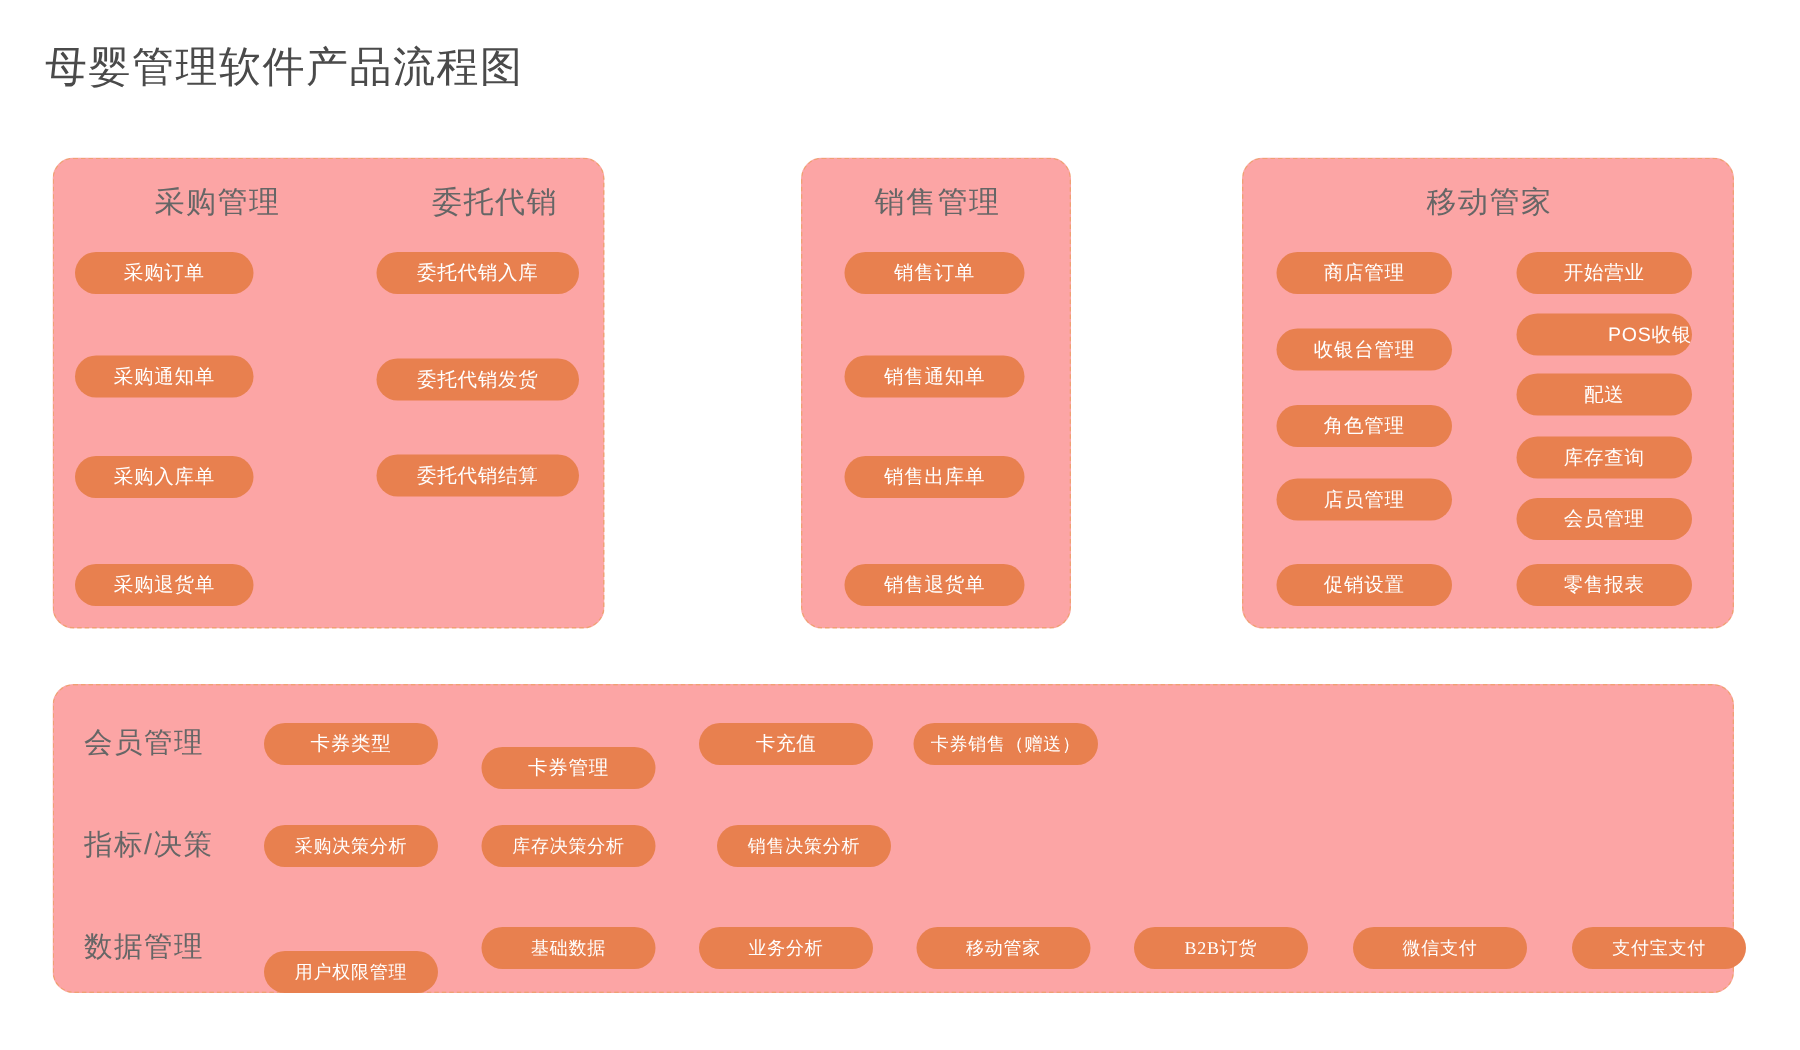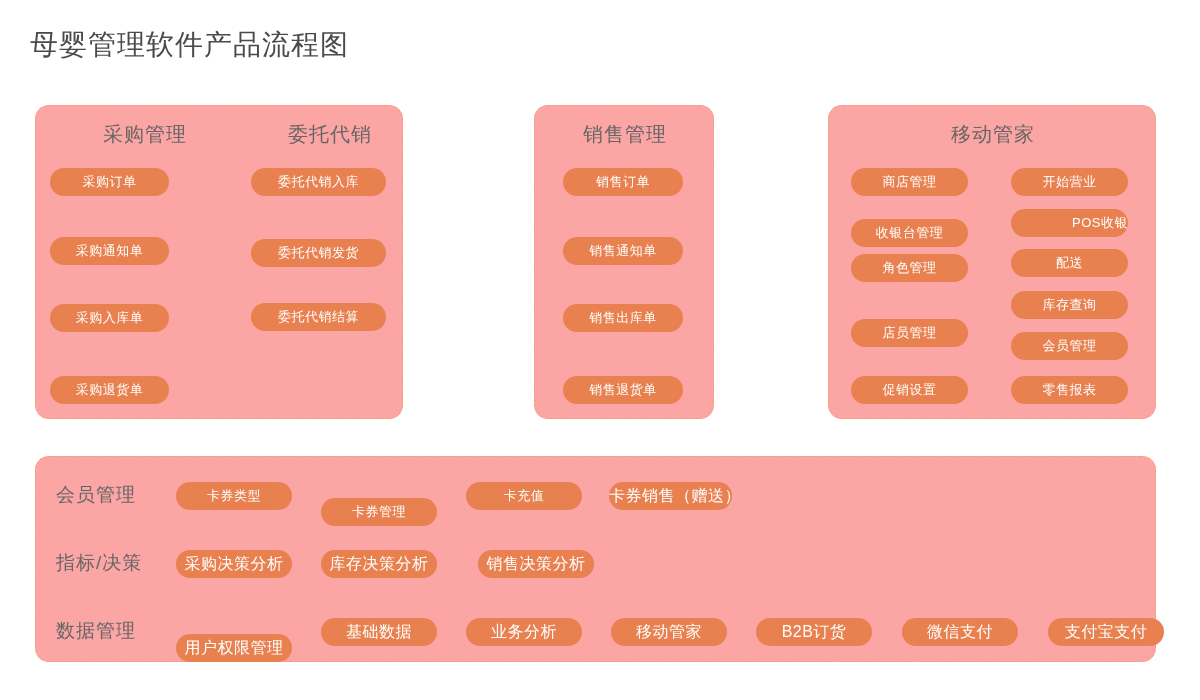--- a/index.html
+++ b/index.html
@@ -57,21 +57,21 @@
     color: #ffffff;
     border-radius: 999px;
     height: 28px;
     line-height: 28px;
     text-align: center;
     font-size: 13px;
     white-space: nowrap;
     box-sizing: border-box;
     letter-spacing: 0.5px;
   }
-  .pill.sm { font-size: 16px; }
+  .pill.sm { font-size: 12px; font-family: Liberation Serif, serif; }
 
   
   .row-label {
     position: absolute;
     font-size: 19px;
     color: #666666;
     white-space: nowrap;
     letter-spacing: 1px;
   }
 </style>
@@ -101,21 +101,21 @@
   <div class="pill" style="left:28px; top:131px; width:120px;">销售通知单</div>
   <div class="pill" style="left:28px; top:198px; width:120px;">销售出库单</div>
   <div class="pill" style="left:28px; top:270px; width:120px;">销售退货单</div>
 </div>
 
 <div class="panel" id="panel-retail">
   <div class="panel-title" style="left:0px; top:15px; width:328px;">移动管家</div>
 
   <div class="pill" style="left:22px; top:62px; width:117px;">商店管理</div>
   <div class="pill" style="left:22px; top:113px; width:117px;">收银台管理</div>
-  <div class="pill" style="left:22px; top:148px; width:117px;">角色管理</div>
+  <div class="pill" style="left:22px; top:164px; width:117px;">角色管理</div>
   <div class="pill" style="left:22px; top:213px; width:117px;">店员管理</div>
   <div class="pill" style="left:22px; top:270px; width:117px;">促销设置</div>
 
   <div class="pill" style="left:182px; top:62px; width:117px;">开始营业</div>
   <div class="pill" style="left:182px; top:103px; width:117px;text-align:right;">POS收银</div>
   <div class="pill" style="left:182px; top:143px; width:117px;">配送</div>
   <div class="pill" style="left:182px; top:185px; width:117px;">库存查询</div>
   <div class="pill" style="left:182px; top:226px; width:117px;">会员管理</div>
   <div class="pill" style="left:182px; top:270px; width:117px;">零售报表</div>
 </div>

